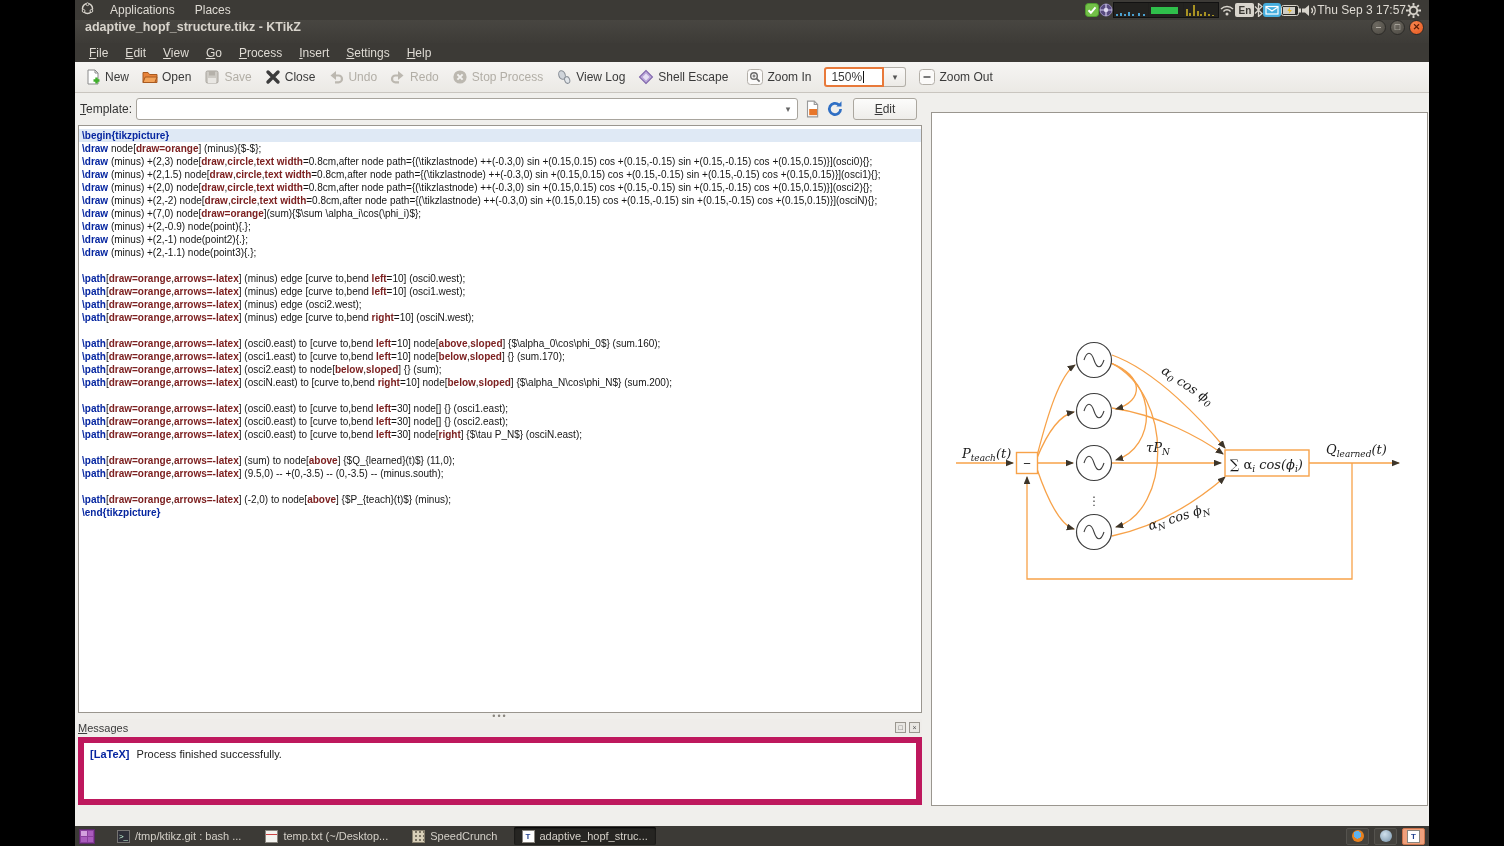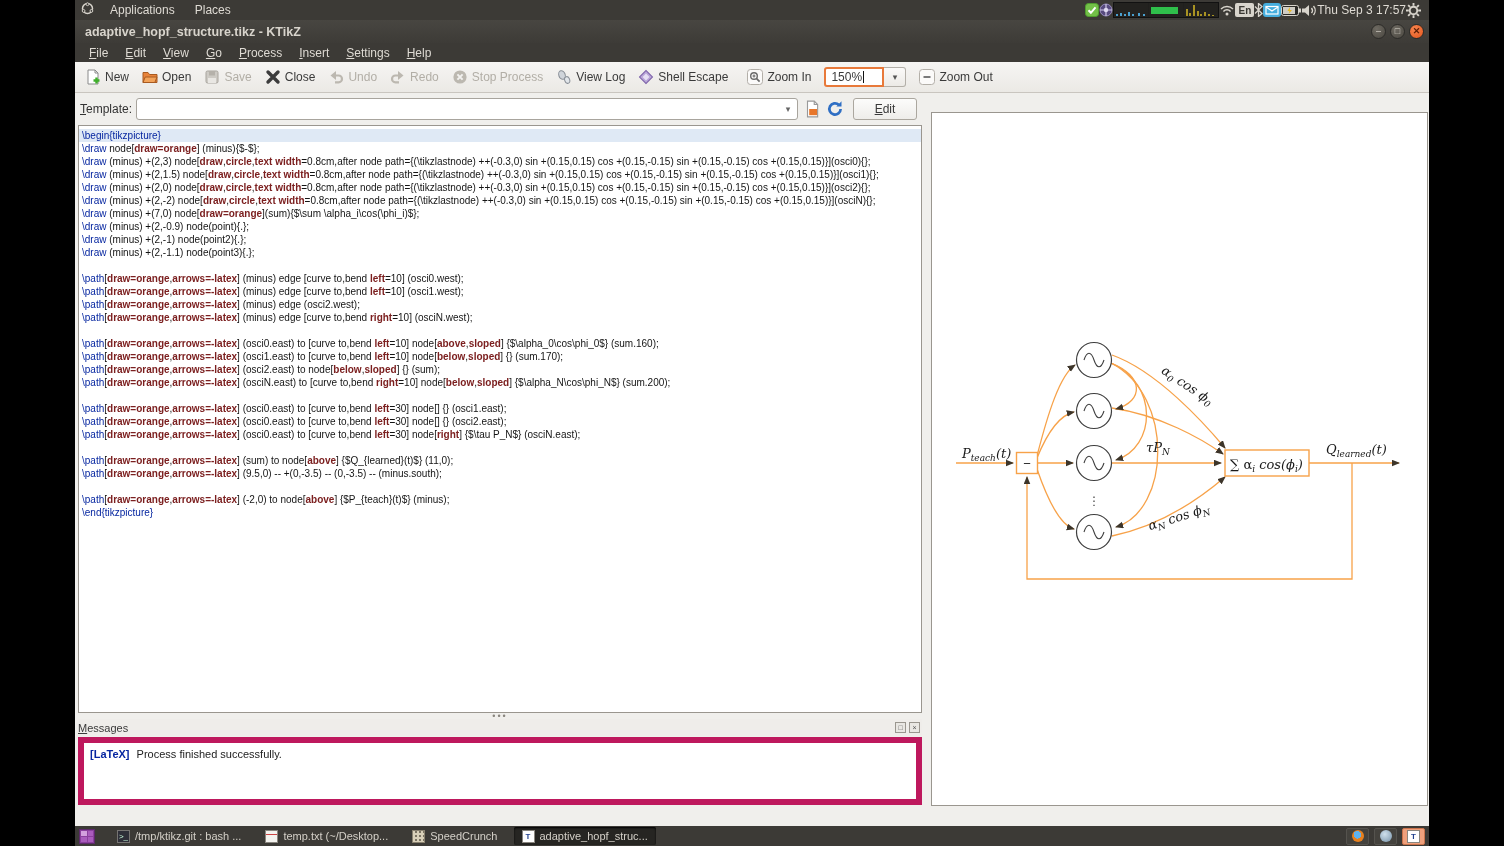--- a/index.html
+++ b/index.html
@@ -10,21 +10,21 @@
   
   .topbar{position:absolute;left:0;top:0;width:100%;height:20px;background:#3c3a36;display:flex;align-items:center;color:#dfdbd4;font-size:12px}
   .topbar .left{display:flex;align-items:center;gap:12px;padding-left:6px}
   .topbar .right{margin-left:auto;display:flex;align-items:center;padding-right:8px}
   .tb-item{display:flex;align-items:center;gap:4px}
   .en-badge{background:#d8d4cc;color:#3a3833;font-size:10px;font-weight:bold;border-radius:2px;padding:0 3px;height:14px;display:flex;align-items:center}
   .sysmon{display:flex;gap:1px;background:#201f1d;border:1px solid #111;height:16px}
   .clock{white-space:nowrap}
 
   
-  .titlebar{position:absolute;left:0;top:20px;width:100%;height:23px;background:linear-gradient(#484641,#3d3b37);display:flex;align-items:center}
+  .titlebar{position:absolute;left:0;top:20px;width:100%;height:23px;background:linear-gradient(#484641,#3d3b37);display:flex;}
   .title{color:#d8d4cc;font-weight:bold;font-size:12.5px;padding-left:10px}
   .winbtns{margin-left:auto;display:flex;gap:4px;padding-right:5px}
   .wbtn{width:15px;height:15px;border-radius:50%;background:radial-gradient(circle at 35% 30%,#6e6a62,#4a4740);border:1px solid #2c2b28;color:#d8d4cc;font-size:9px;line-height:13px;text-align:center}
   .wbtn.close{background:radial-gradient(circle at 35% 30%,#f8854e,#e4561d);color:#5a1d05;font-weight:bold}
   .menubar{position:absolute;left:0;top:43px;width:100%;height:19px;background:#3c3a36;display:flex;align-items:center;gap:9px;padding-left:10px;color:#dfdbd4;font-size:12px}
   .menu-item{padding:1px 4px;cursor:default}
 
   
   .toolbar{position:absolute;left:0;top:62px;width:100%;height:31px;background:linear-gradient(#f6f5f3,#ebe9e5);border-bottom:1px solid #c9c5bf;display:flex;align-items:center;gap:13px;padding-left:10px;font-size:12px;color:#3a3a3a}
   .tbtn{display:flex;align-items:center;gap:4px}
@@ -41,21 +41,21 @@
   .tlabel{width:58px;padding-left:2px}
   .tcombo{width:662px;height:22px;background:#fff;border:1px solid #a8a49d;border-radius:3px;display:flex;align-items:center}
   .tcombo .arr{margin-left:auto;width:18px;text-align:center;color:#666;font-size:9px}
   .ticonbtn{width:18px;height:18px;margin-left:5px}
   .editbtn{margin-left:9px;width:64px;height:22px;border:1px solid #aba79f;border-radius:3px;background:linear-gradient(#fcfcfb,#eeedea);display:flex;align-items:center;justify-content:center;font-size:12px;color:#3a3a3a}
 
   .editor{position:absolute;left:0;top:30px;width:844px;height:588px;background:#fff;border:1px solid #9a968f;overflow:hidden;
     font-family:"Liberation Sans",sans-serif;font-size:10px;color:#141414;padding:3px 0 0 3px;line-height:13px;white-space:pre}
   .code-line{height:13px;white-space:pre;overflow:hidden}
   .code-line.cur{background:#dfe9f5;margin-left:-3px;padding-left:3px}
-  .k{color:#0626a0;font-weight:normal}
+  .k{color:#0626a0;font-weight:bold}
   .o{color:#7c2020;font-weight:bold}
 
   .hsplit{position:absolute;left:0;top:618px;width:844px;height:6px;display:flex;align-items:center;justify-content:center;color:#8a867f;font-size:9px;letter-spacing:2px}
   .dockhead{position:absolute;left:0;width:844px;height:17px;display:flex;align-items:center;font-size:11px;color:#3a3a3a;background:#efedea}
   .dockbtns{margin-left:auto;display:flex;gap:3px;padding-right:2px}
   .dbtn{width:11px;height:11px;border:1px solid #9a968f;background:#e9e7e3;font-size:7px;line-height:9px;text-align:center;color:#555}
   .msghead{top:624px}
   .msgbody{position:absolute;left:0;top:642px;width:844px;height:68px;background:#fff;border:6px solid #be185d;font-size:11px;padding:5px 6px;color:#222}
   .msgtag{color:#0626a0;font-weight:bold}
 

